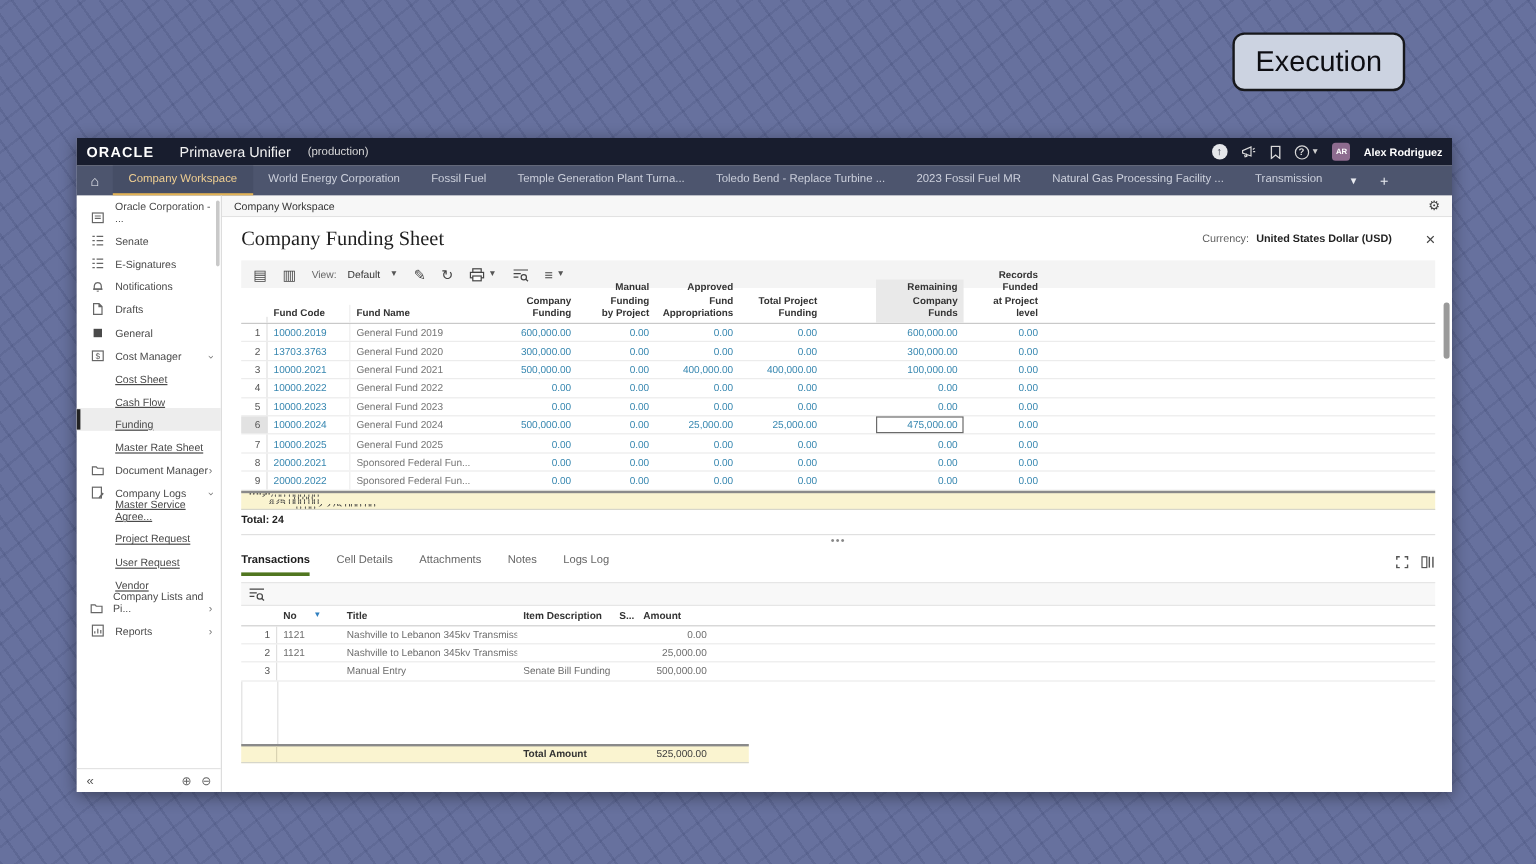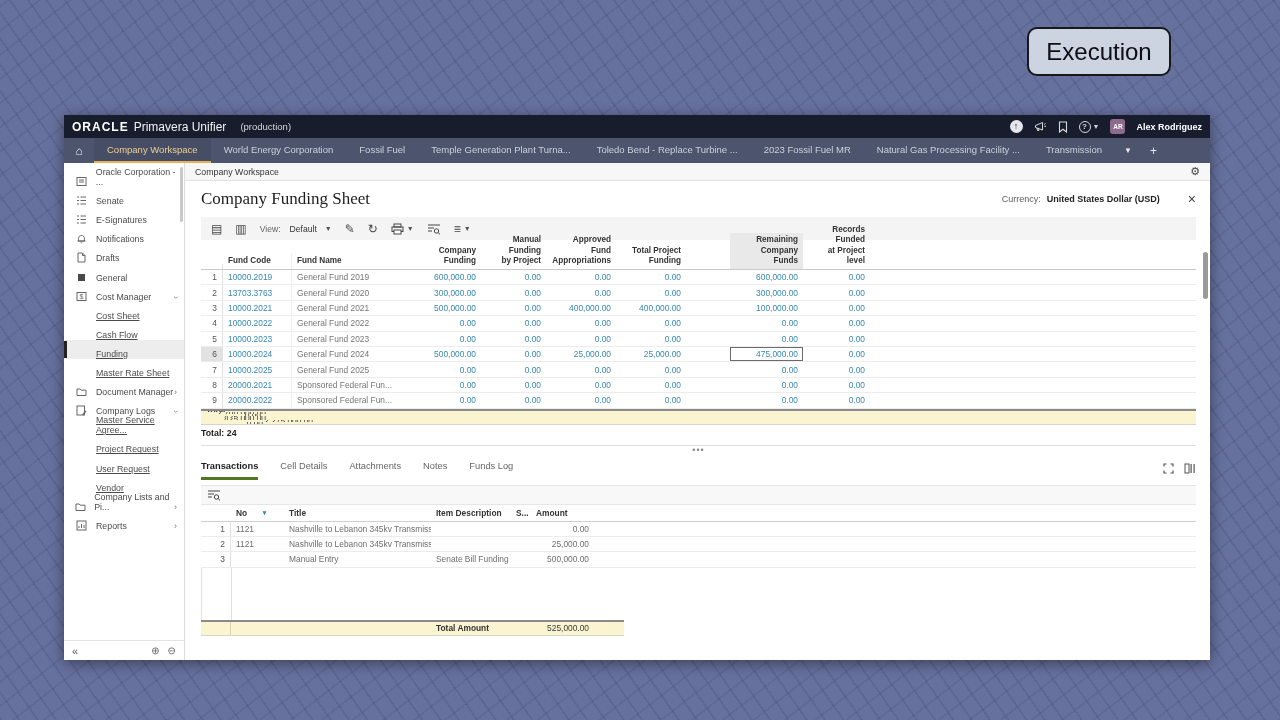--- a/index.html
+++ b/index.html
@@ -25,21 +25,21 @@
   .window {
     position:absolute; left:64px; top:115px; width:1146px; height:545px;
     background:#fff; box-shadow:0 3px 14px rgba(0,0,0,.45);
     display:flex; flex-direction:column; font-size:9px; color:#333;
   }
 
   
   .titlebar { height:23px; background:#181d2e; display:flex; align-items:center;
     padding:0 8px; color:#fff; flex:none; }
   .brand-oracle { font-weight:bold; font-size:12px; letter-spacing:1px; }
-  .brand-product { font-size:12px; font-weight:300; margin-left:5px; color:#f2f2f2; }
+  .brand-product { font-size:12px; font-weight:300; margin-left:21px; color:#f2f2f2; }
   .brand-env { font-size:9.5px; color:#d8d8d8; margin-left:14px; }
   .titlebar-right { margin-left:auto; display:flex; align-items:center; gap:11px; }
   .tb-icon { display:inline-flex; align-items:center; justify-content:center; }
   .circle-up { width:13px; height:13px; border-radius:50%; background:#e4e6ea;
     color:#181d2e; font-size:9px; font-weight:bold; line-height:13px; text-align:center; }
   .help-circle { width:12px; height:12px; border-radius:50%; border:1px solid #d8d8d8;
     color:#d8d8d8; font-size:8px; font-weight:bold; display:flex; align-items:center;
     justify-content:center; }
   .caret-sm { font-size:7px; color:#cfcfcf; margin-left:2px; }
   .avatar { width:15px; height:15px; border-radius:3px; background:#8d6b8f;
@@ -620,21 +620,21 @@
           <div style="display:flex; gap:22px;">
 
               <div class="dtab active"><span>Transactions</span></div>
 
               <div class="dtab"><span>Cell Details</span></div>
 
               <div class="dtab"><span>Attachments</span></div>
 
               <div class="dtab"><span>Notes</span></div>
 
-              <div class="dtab"><span>Funds Log</span></div>
+              <div class="dtab"><span>Logs Log</span></div>
             </div>
           <span class="dtabs-right">
             <span>
                 <svg class="ic" width="11" height="11" viewBox="0 0 11 11">
                   <path d="M1 3.5 V1 H3.5 M7.5 1 H10 V3.5 M10 7.5 V10 H7.5 M3.5 10 H1 V7.5" fill="none" stroke="#555" stroke-width="1.2"></path>
                 </svg>
               </span>
             <span>
                 <svg class="ic" width="12" height="11" viewBox="0 0 12 11">
                   <rect x="1" y="1" width="4" height="9" fill="none" stroke="#555"></rect>

